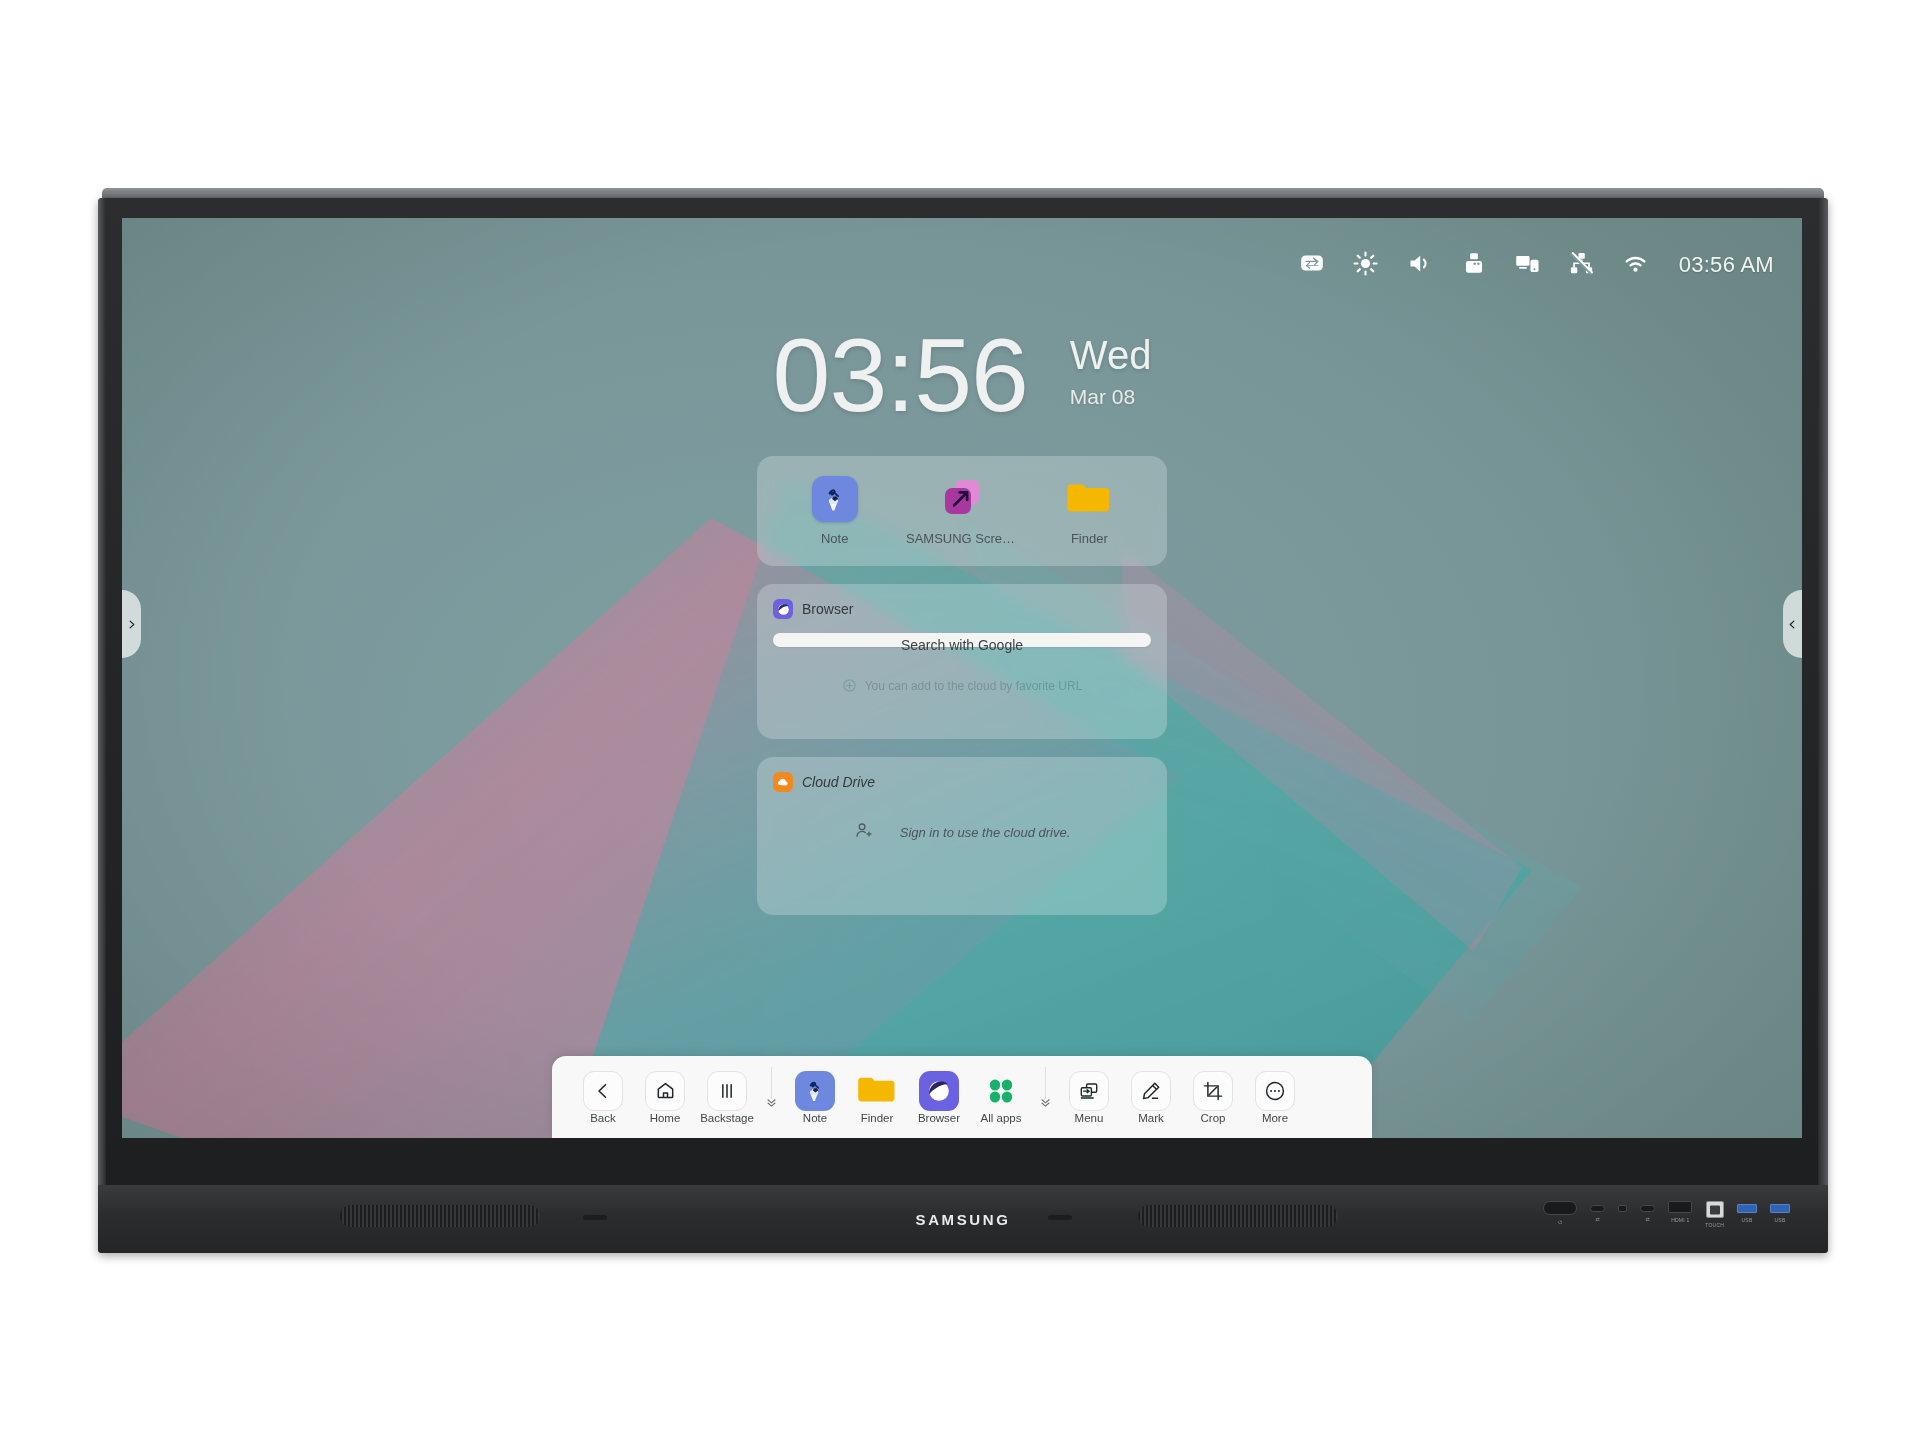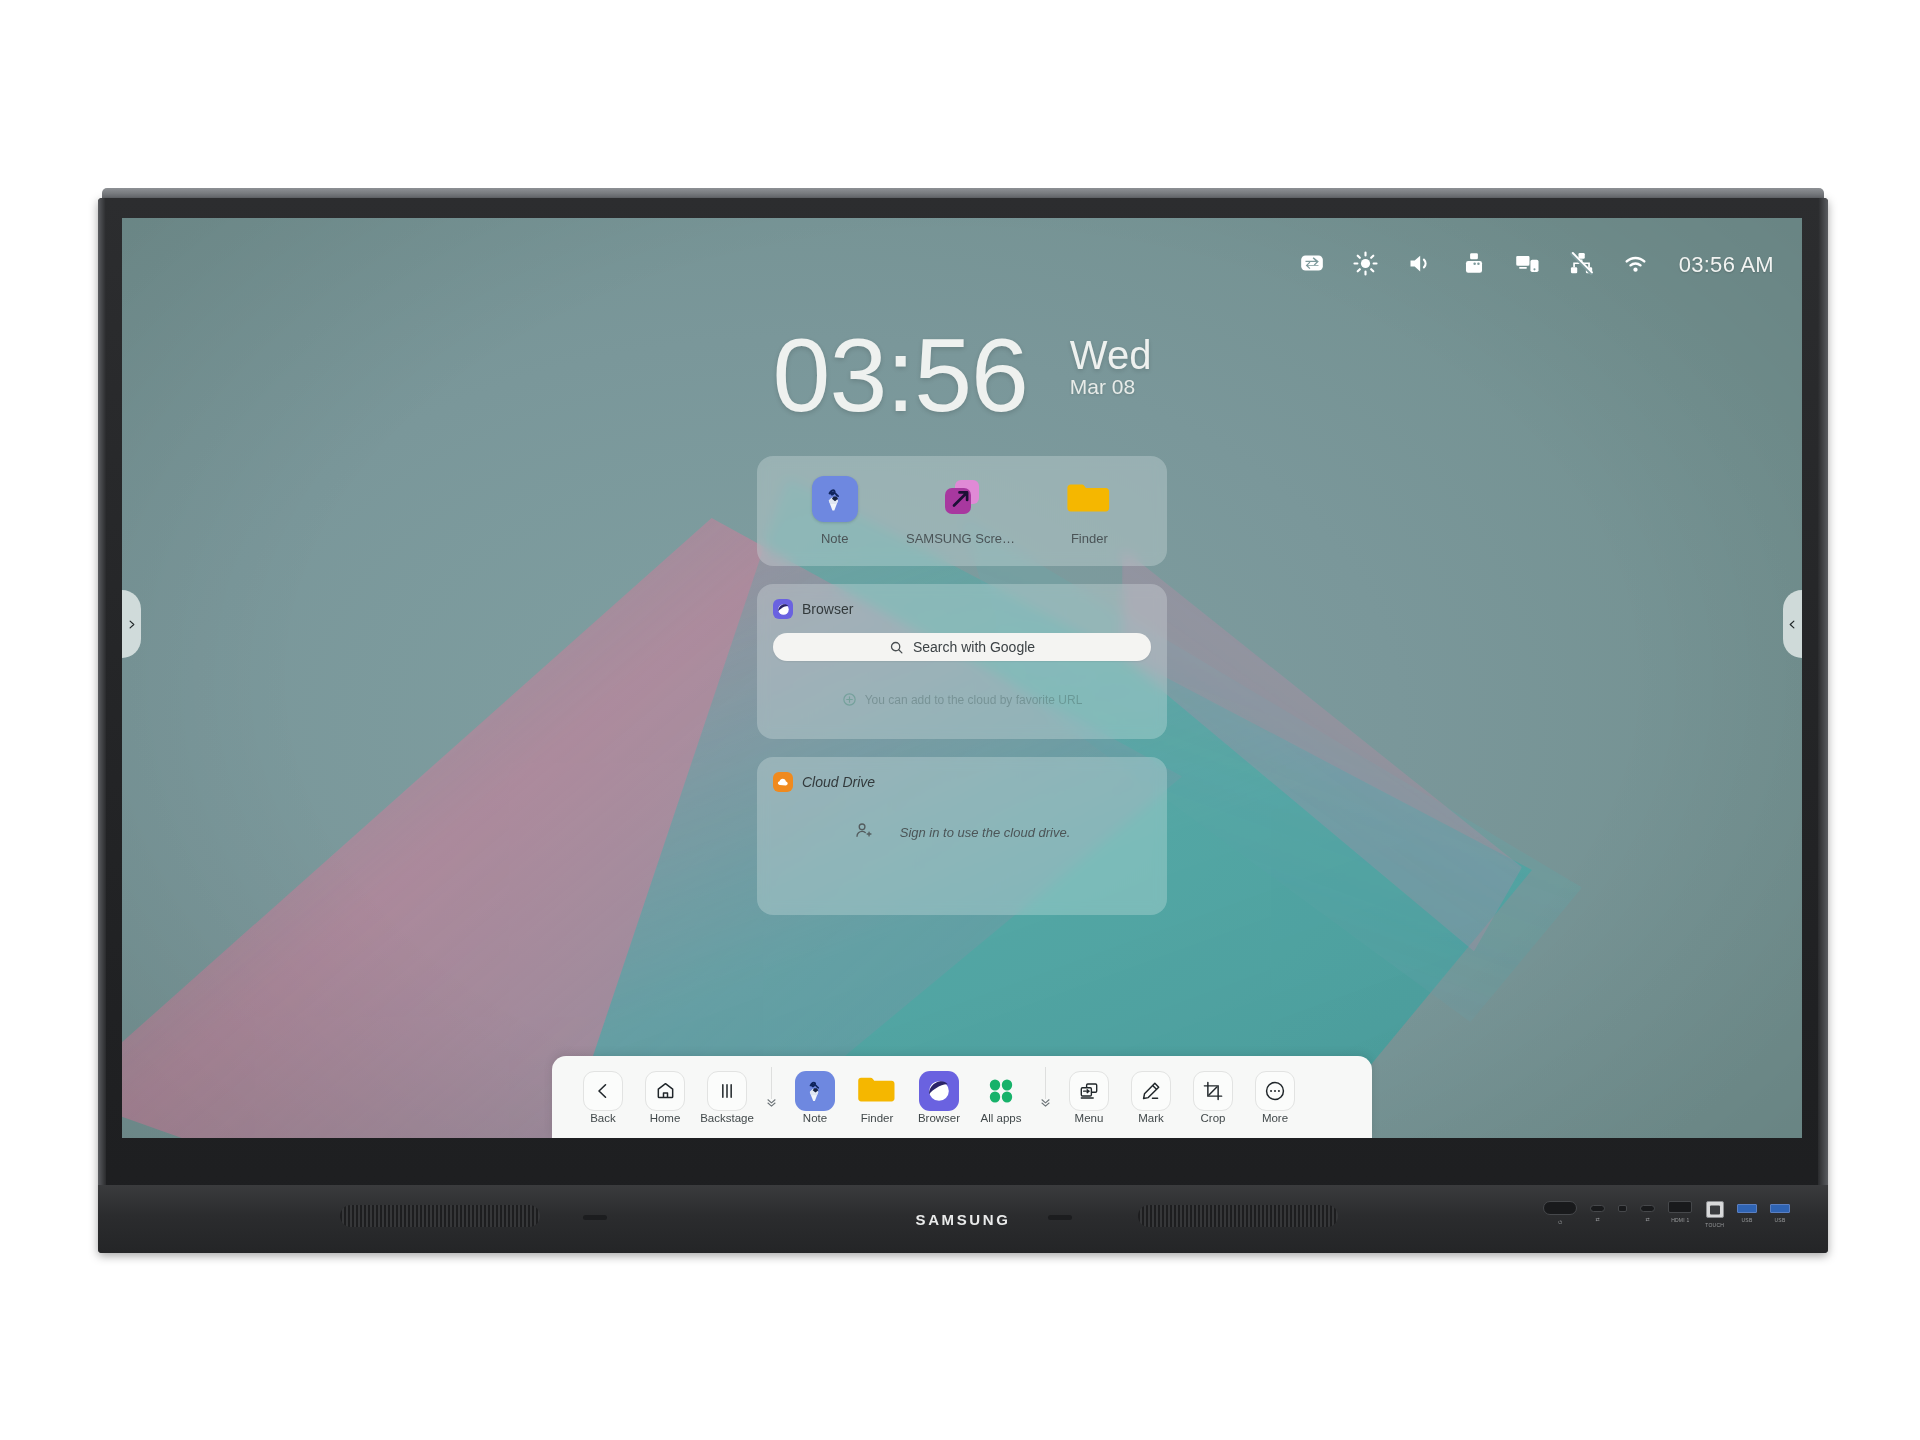--- a/index.html
+++ b/index.html
@@ -165,20 +165,21 @@
     font-size: 40px;
     font-weight: 400;
     color: #eef1ef;
     line-height: 1;
     text-shadow: 0 2px 4px rgba(0,0,0,0.14);
   }
   .clock-date {
     font-size: 21px;
     font-weight: 400;
     color: #e7ebe8;
+    margin-top: 10px;
     text-shadow: 0 1px 3px rgba(0,0,0,0.14);
   }
 
   
   .widget-col {
     position: absolute;
     left: 50%;
     transform: translateX(-50%);
     top: 238px;
     width: 410px;
@@ -246,29 +247,30 @@
     border-radius: 6px;
     display: flex; align-items: center; justify-content: center;
   }
   .w-head-title {
     font-size: 14px;
     color: #333a3c;
     font-weight: 400;
   }
   .searchbar {
     margin-top: 13px;
-    height: 28px;
+    height: 14px;
     background: #f4f4f2;
     border-radius: 15px;
     display: flex;
     align-items: center;
     justify-content: center;
     gap: 9px;
     cursor: text;
     box-shadow: 0 1px 2px rgba(0,0,0,0.07);
+    flex-direction: column;
   }
   .search-ph { font-size: 14px; color: #3c4245; }
   .browser-hint {
     margin-top: 31px;
     display: flex;
     align-items: center;
     justify-content: center;
     gap: 8px;
     opacity: 0.30;
   }

